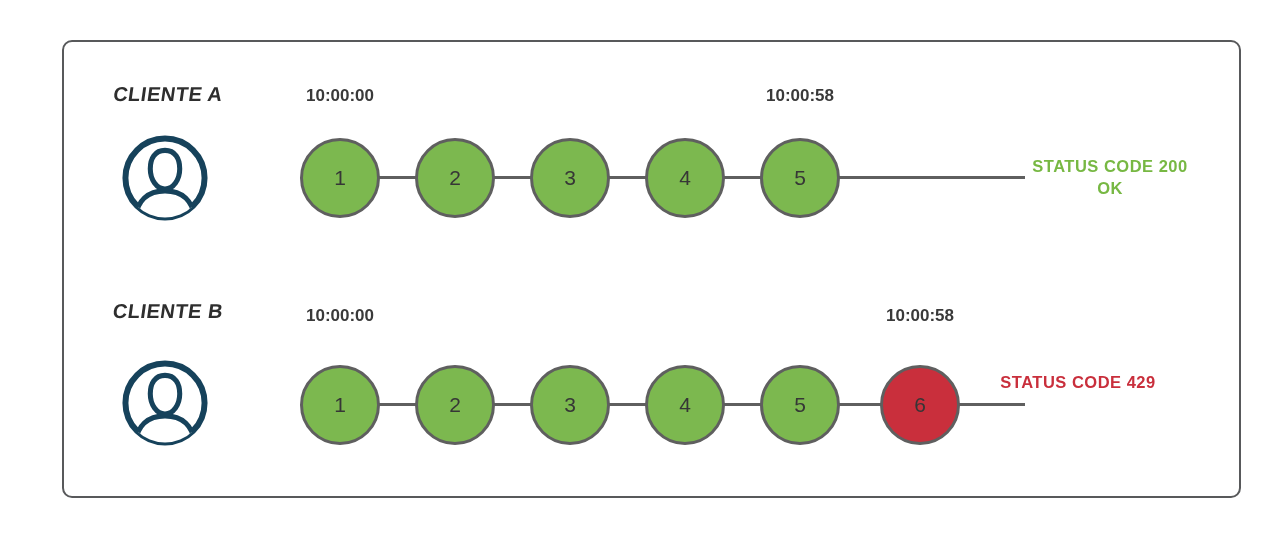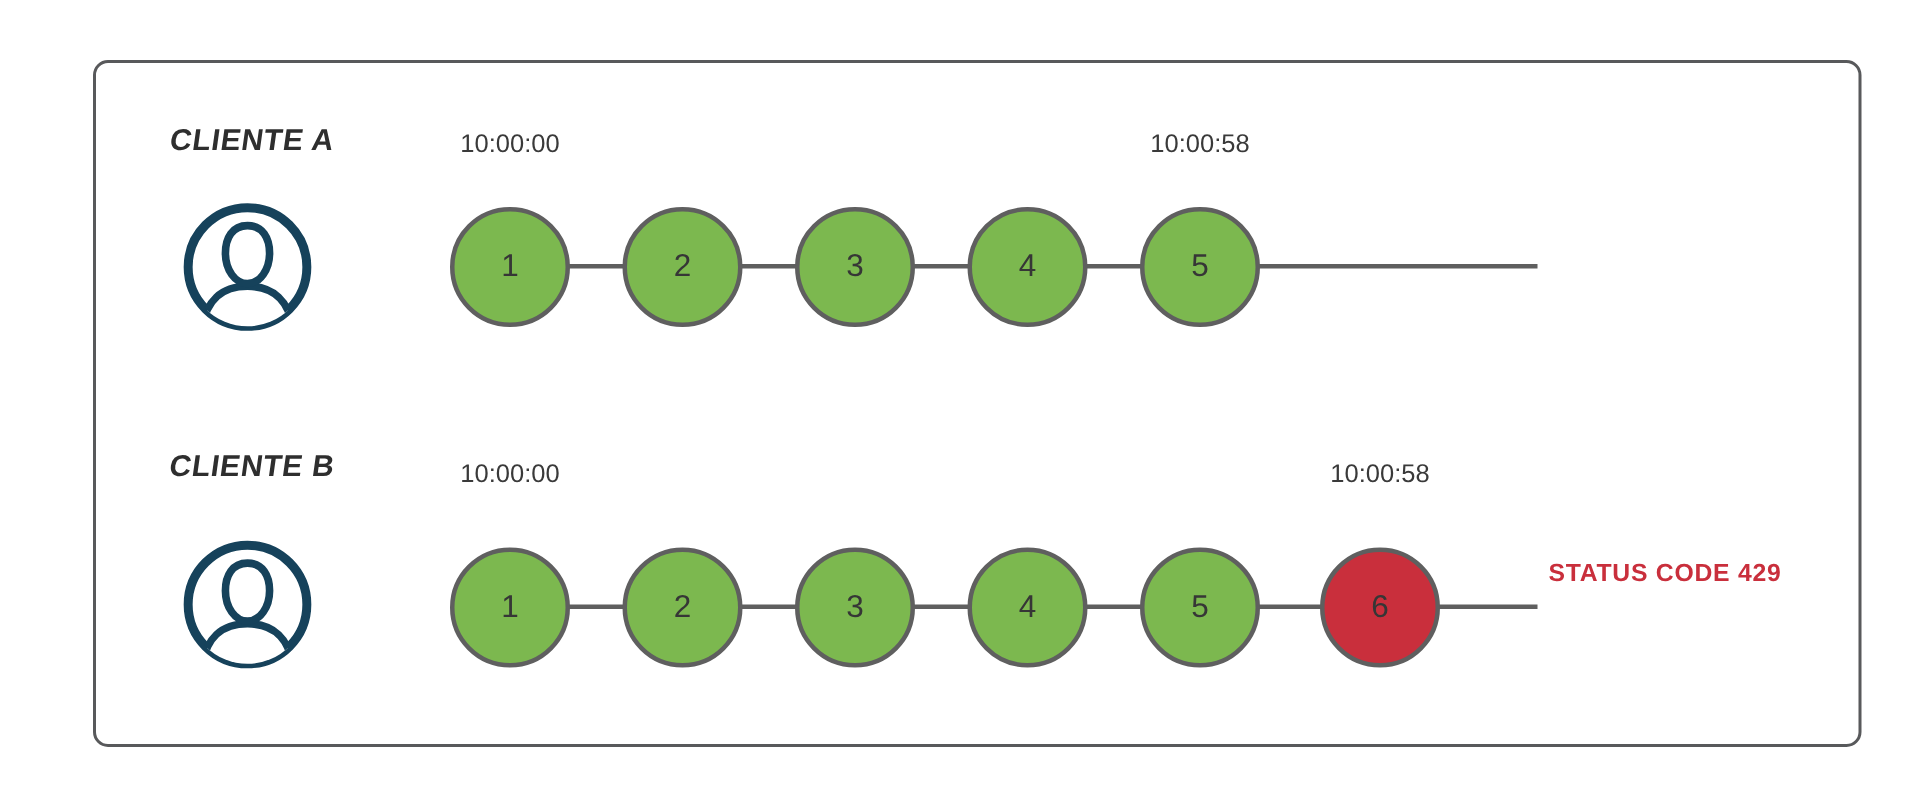--- a/index.html
+++ b/index.html
@@ -34,21 +34,21 @@
   .avatar {
     position: absolute;
     width: 92px; height: 92px;
   }
   .avatar svg { display: block; width: 100%; height: 100%; }
   .timestamp {
     position: absolute;
     width: 120px;
     text-align: center;
     font-size: 17px;
-    font-weight: 400;
+    font-weight: 700;
     color: #3a3a3a;
     white-space: nowrap;
   }
   .tl-line {
     position: absolute;
     height: 3px;
     background: #5f5f5f;
   }
   .node {
     position: absolute;
@@ -103,20 +103,24 @@
 
   <div class="timestamp" style="left:280px; top:86px;">10:00:00</div>
   <div class="timestamp" style="left:740px; top:86px;">10:00:58</div>
 
   <div class="node" style="left:300px; top:138px;">1</div>
   <div class="node" style="left:415px; top:138px;">2</div>
   <div class="node" style="left:530px; top:138px;">3</div>
   <div class="node" style="left:645px; top:138px;">4</div>
   <div class="node" style="left:760px; top:138px;">5</div>
 
+  <div class="status ok" style="left:1020px; top:155px;">
+    <div>STATUS CODE 200</div>
+    <div>OK</div>
+  </div>
 
   <div class="client-label" style="left:88px; top:300px;">CLIENTE B</div>
 
   <div class="avatar" style="left:119px; top:357px;">
     <svg viewBox="0 0 100 100">
       <defs>
           <clipPath id="avclip-b">
             <circle cx="50" cy="50" r="43"></circle>
           </clipPath>
         </defs>
@@ -133,16 +137,16 @@
   <div class="timestamp" style="left:280px; top:306px;">10:00:00</div>
   <div class="timestamp" style="left:860px; top:306px;">10:00:58</div>
 
   <div class="node" style="left:300px; top:365px;">1</div>
   <div class="node" style="left:415px; top:365px;">2</div>
   <div class="node" style="left:530px; top:365px;">3</div>
   <div class="node" style="left:645px; top:365px;">4</div>
   <div class="node" style="left:760px; top:365px;">5</div>
   <div class="node blocked" style="left:880px; top:365px;">6</div>
 
-  <div class="status err" style="left:1020px; top:371px;">
+  <div class="status err" style="left:988px; top:371px;">
     <div>STATUS CODE 429</div>
   </div>
 </div>
 
 </body></html>

